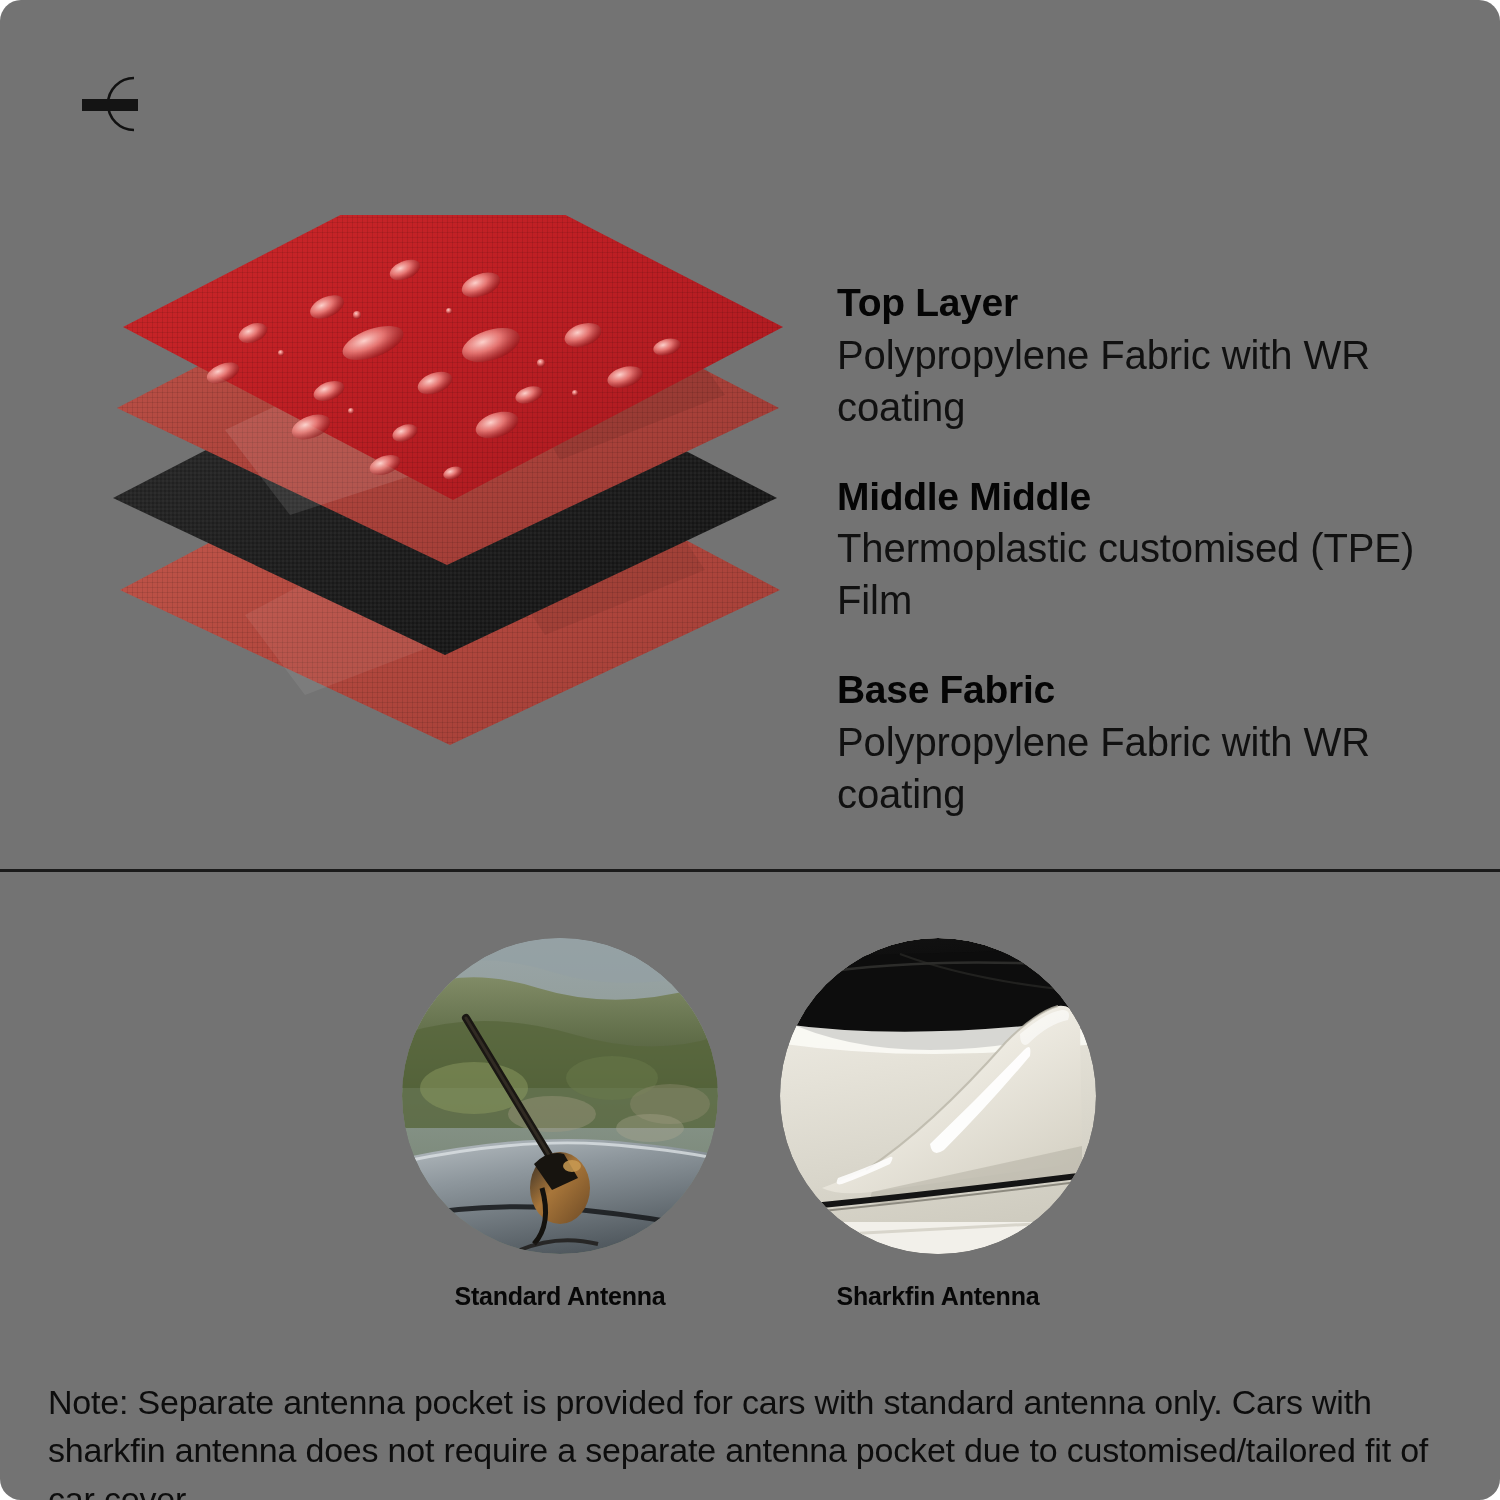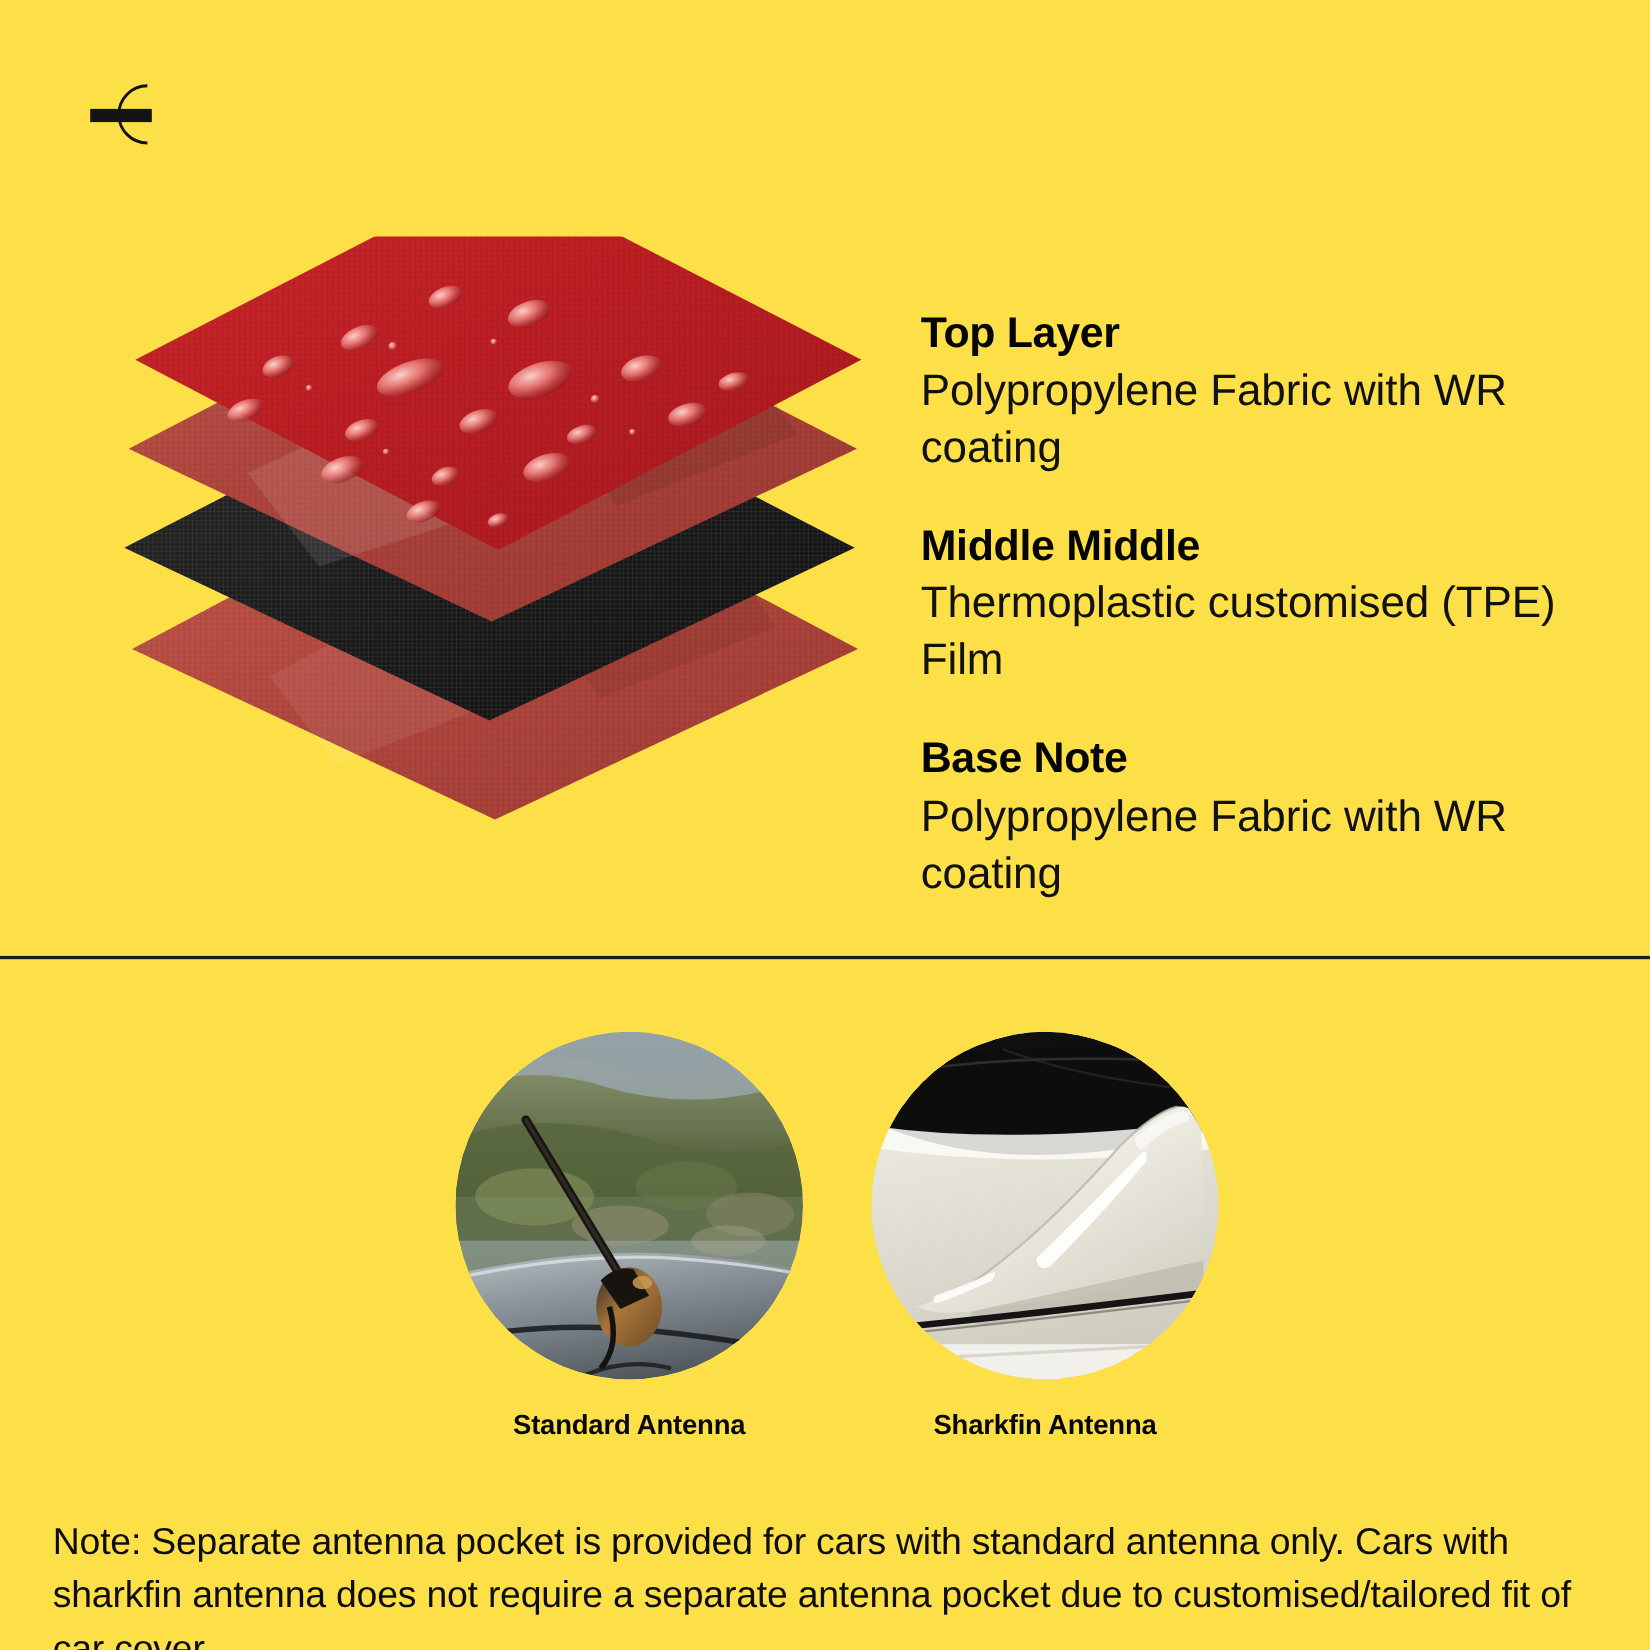--- a/index.html
+++ b/index.html
@@ -4,21 +4,21 @@
 <title>Car Cover Fabric Layers Infographic</title>
 <style>
   * { margin:0; padding:0; box-sizing:border-box; }
   html, body {
     width:1500px; height:1500px;
     background:#ffffff;
     font-family:"Liberation Sans", sans-serif;
     color:#0a0a0a;
     overflow:hidden;
   }
-  #page { position:relative; width:1500px; height:1500px; background:#fde047; }
+  #page { position:relative; width:1500px; height:1500px; background:#737373;border-radius:21px; }
 
   
   .brand-mark { position:absolute; left:72px; top:68px; width:96px; height:72px; }
   .brand-mark svg { display:block; width:96px; height:72px; }
 
   
   .layers-fig { position:absolute; left:105px; top:215px; width:690px; height:540px; }
   .layers-fig svg { display:block; width:690px; height:540px; }
 
   
@@ -34,21 +34,21 @@
     color:#111111; margin-top:4px; letter-spacing:-0.1px;
   }
 
   
   .divider {
     position:absolute; left:0; top:869px; width:1500px; height:3px;
     background:#1b1b1b;
   }
 
   
-  .antennas { position:absolute; left:12px; top:938px; width:1476px; height:380px;text-decoration:underline; }
+  .antennas { position:absolute; left:0; top:938px; width:1476px; height:380px;text-decoration:underline; }
   .ant-item { position:absolute; width:316px; }
   .ant-item.left  { left:402px; }
   .ant-item.right { left:780px; }
   .ant-photo {
     position:relative; width:316px; height:316px;
     border-radius:50%; overflow:hidden;
     margin:0 auto;
   }
   .ant-photo svg { display:block; width:316px; height:316px; }
   .ant-caption {
@@ -169,21 +169,21 @@
   <div class="layer-text">
     <div class="layer-group">
       <div class="layer-title">Top Layer</div>
       <div class="layer-desc">Polypropylene Fabric with WR coating</div>
     </div>
     <div class="layer-group">
       <div class="layer-title">Middle Middle</div>
       <div class="layer-desc">Thermoplastic customised (TPE) Film</div>
     </div>
     <div class="layer-group">
-      <div class="layer-title">Base Note</div>
+      <div class="layer-title">Base Fabric</div>
       <div class="layer-desc">Polypropylene Fabric with WR coating</div>
     </div>
   </div>
 
   <div class="divider"></div>
 
   <div class="antennas">
 
     <div class="ant-item left">
       <div class="ant-photo">

